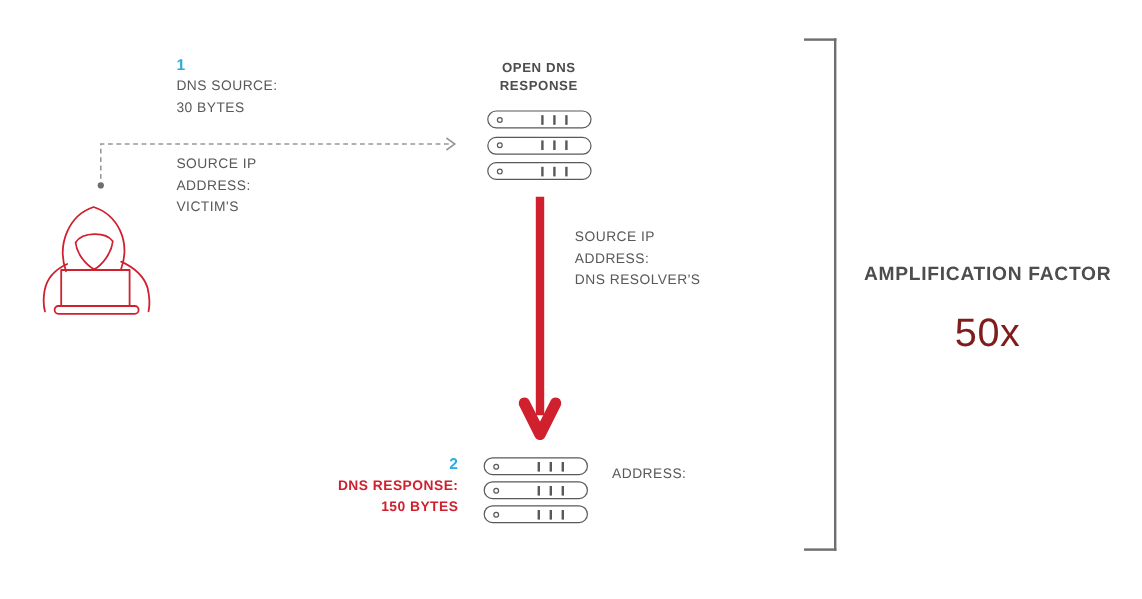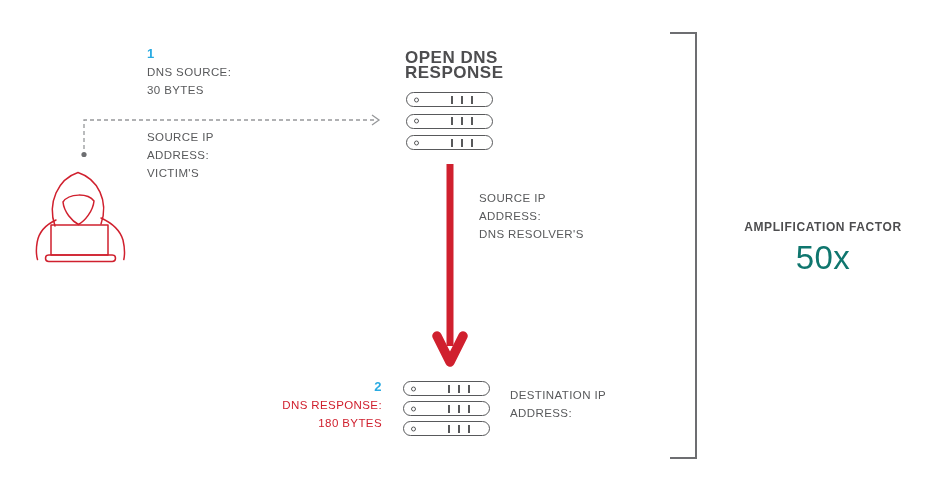--- a/index.html
+++ b/index.html
@@ -19,25 +19,25 @@
     line-height:18px;
     font-weight:500;
     white-space:nowrap;
   }
   .step-num {
     font-size:13px;
     font-weight:700;
     color:#29ABE2;
     line-height:18px;
   }
-  .red-text { color:#D0202E; }
+  .red-text { color:#D0202E;font-weight:bold; }
   .title-txt {
     position:absolute;
     color:#4D4D4F;
-    font-size:17px;
+    font-size:11px;
     font-weight:700;
     letter-spacing:0.5px;
     line-height:15px;
     text-align:center;
     white-space:nowrap;
   }
   .right-align { text-align:right; }
   .server-stack {
     position:absolute;
     display:flex;
@@ -71,30 +71,30 @@
   .server .s3 { left:64px; }
   .abs { position:absolute; }
   .bracket-line { position:absolute; background:#6D6E71; }
   .amp-wrap {
     position:absolute;
     left:697px; top:220px; width:252px;
     text-align:center;
   }
   .amp-label {
     color:#4D4D4F;
-    font-size:12px;
+    font-size:16px;
     font-weight:700;
     letter-spacing:0.6px;
     white-space:nowrap;
   }
   .amp-value {
-    color:#0f766e;
+    color:#7f1d1d;
     font-size:33px;
     font-weight:400;
-    margin-top:5px;
+    margin-top:20px;
     letter-spacing:0.5px;
   }
 </style>
 </head>
 <body>
 
 <div class="canvas">
 
   <div class="txt" style="left:147px; top:45px;">
     <div class="step-num">1</div>
@@ -164,21 +164,21 @@
 
   <div class="txt" style="left:479px; top:189px;">
     <div>SOURCE IP</div>
     <div>ADDRESS:</div>
     <div>DNS RESOLVER'S</div>
   </div>
 
   <div class="txt right-align" style="left:222px; top:378px; width:160px;">
     <div class="step-num">2</div>
     <div class="red-text">DNS RESPONSE:</div>
-    <div class="red-text">180 BYTES</div>
+    <div class="red-text">150 BYTES</div>
   </div>
 
   <div class="server-stack bottom-stack" style="left:403px; top:381px;">
     <div class="server">
       <span class="led"></span>
       <span class="slot s1"></span>
         <span class="slot s2"></span>
         <span class="slot s3"></span>
     </div>
     <div class="server">
@@ -189,21 +189,20 @@
     </div>
     <div class="server">
       <span class="led"></span>
       <span class="slot s1"></span>
         <span class="slot s2"></span>
         <span class="slot s3"></span>
     </div>
   </div>
 
   <div class="txt" style="left:510px; top:386px;">
-    <div>DESTINATION IP</div>
     <div>ADDRESS:</div>
   </div>
 
   <div>
     <div class="bracket-line" style="left:695px; top:32px; width:2px; height:427px;"></div>
     <div class="bracket-line" style="left:670px; top:32px; width:27px; height:2px;"></div>
     <div class="bracket-line" style="left:670px; top:457px; width:27px; height:2px;"></div>
   </div>
 
   <div class="amp-wrap">

